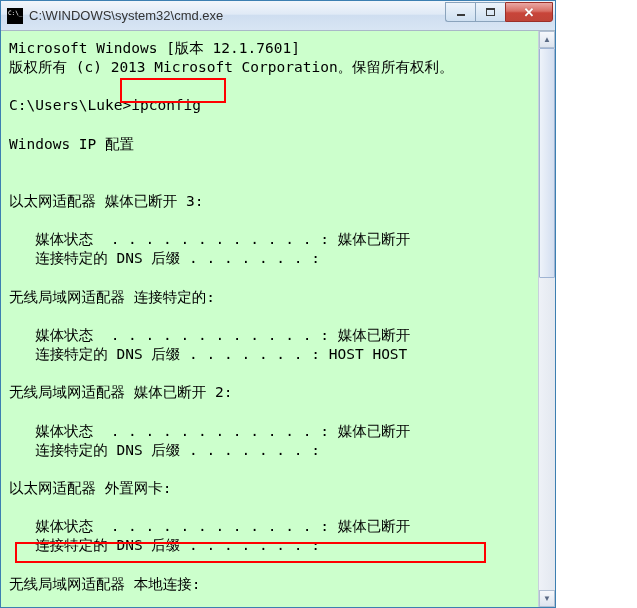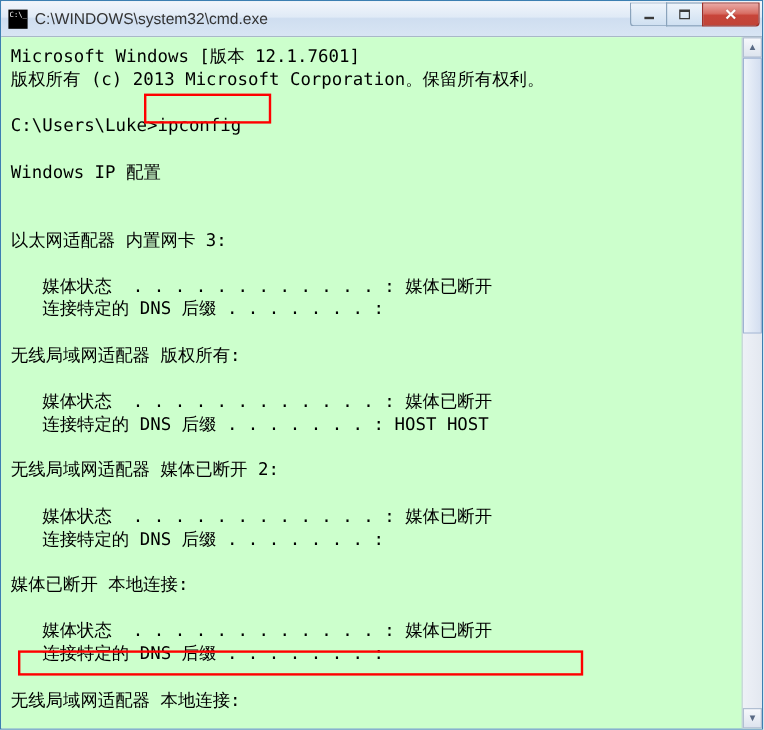--- a/index.html
+++ b/index.html
@@ -4,21 +4,21 @@
   <style>
     * { margin: 0; padding: 0; box-sizing: border-box; }
     body {
       font-family: Arial, sans-serif;
       background: #fff;
       width: 637px;
       height: 608px;
       overflow: hidden;
     }
     .window {
-      width: 636px;
+      width: 556px;
       height: 608px;
       border: 1px solid #3c7fb1;
       background: #fff;
       position: relative;
     }
     .titlebar {
       height: 30px;
       background: linear-gradient(to bottom, #f2f6fb 0%, #e0eaf6 45%, #cfdef0 50%, #d8e5f4 100%);
       border-bottom: 1px solid #a9b8c8;
       display: flex;
@@ -176,36 +176,36 @@
   </div>
 
   <div class="content"><span>Microsoft Windows [版本 12.1.7601]</span>
 <span>版权所有 (c) 2013 Microsoft Corporation。保留所有权利。</span>
 
 <span>C:\Users\Luke&gt;</span><span>ipconfig</span>
 
 <span>Windows IP 配置</span>
 
 
-<span>以太网适配器 内置网卡 3:</span>
+<span>以太网适配器 媒体已断开 3:</span>
 
 <span>   媒体状态  . . . . . . . . . . . . : </span><span>媒体已断开</span>
 <span>   连接特定的 DNS 后缀 . . . . . . . : </span><span></span>
 
-<span>无线局域网适配器 版权所有:</span>
+<span>无线局域网适配器 连接特定的:</span>
 
 <span>   媒体状态  . . . . . . . . . . . . : </span><span>媒体已断开</span>
 <span>   连接特定的 DNS 后缀 . . . . . . . : </span><span>HOST HOST</span>
 
 <span>无线局域网适配器 媒体已断开 2:</span>
 
 <span>   媒体状态  . . . . . . . . . . . . : </span><span>媒体已断开</span>
 <span>   连接特定的 DNS 后缀 . . . . . . . : </span><span></span>
 
-<span>媒体已断开 本地连接:</span>
+<span>以太网适配器 外置网卡:</span>
 
 <span>   媒体状态  . . . . . . . . . . . . : </span><span>媒体已断开</span>
 <span>   连接特定的 DNS 后缀 . . . . . . . : </span><span></span>
 
 <span>无线局域网适配器 本地连接:</span>
 
 
 
 
 

